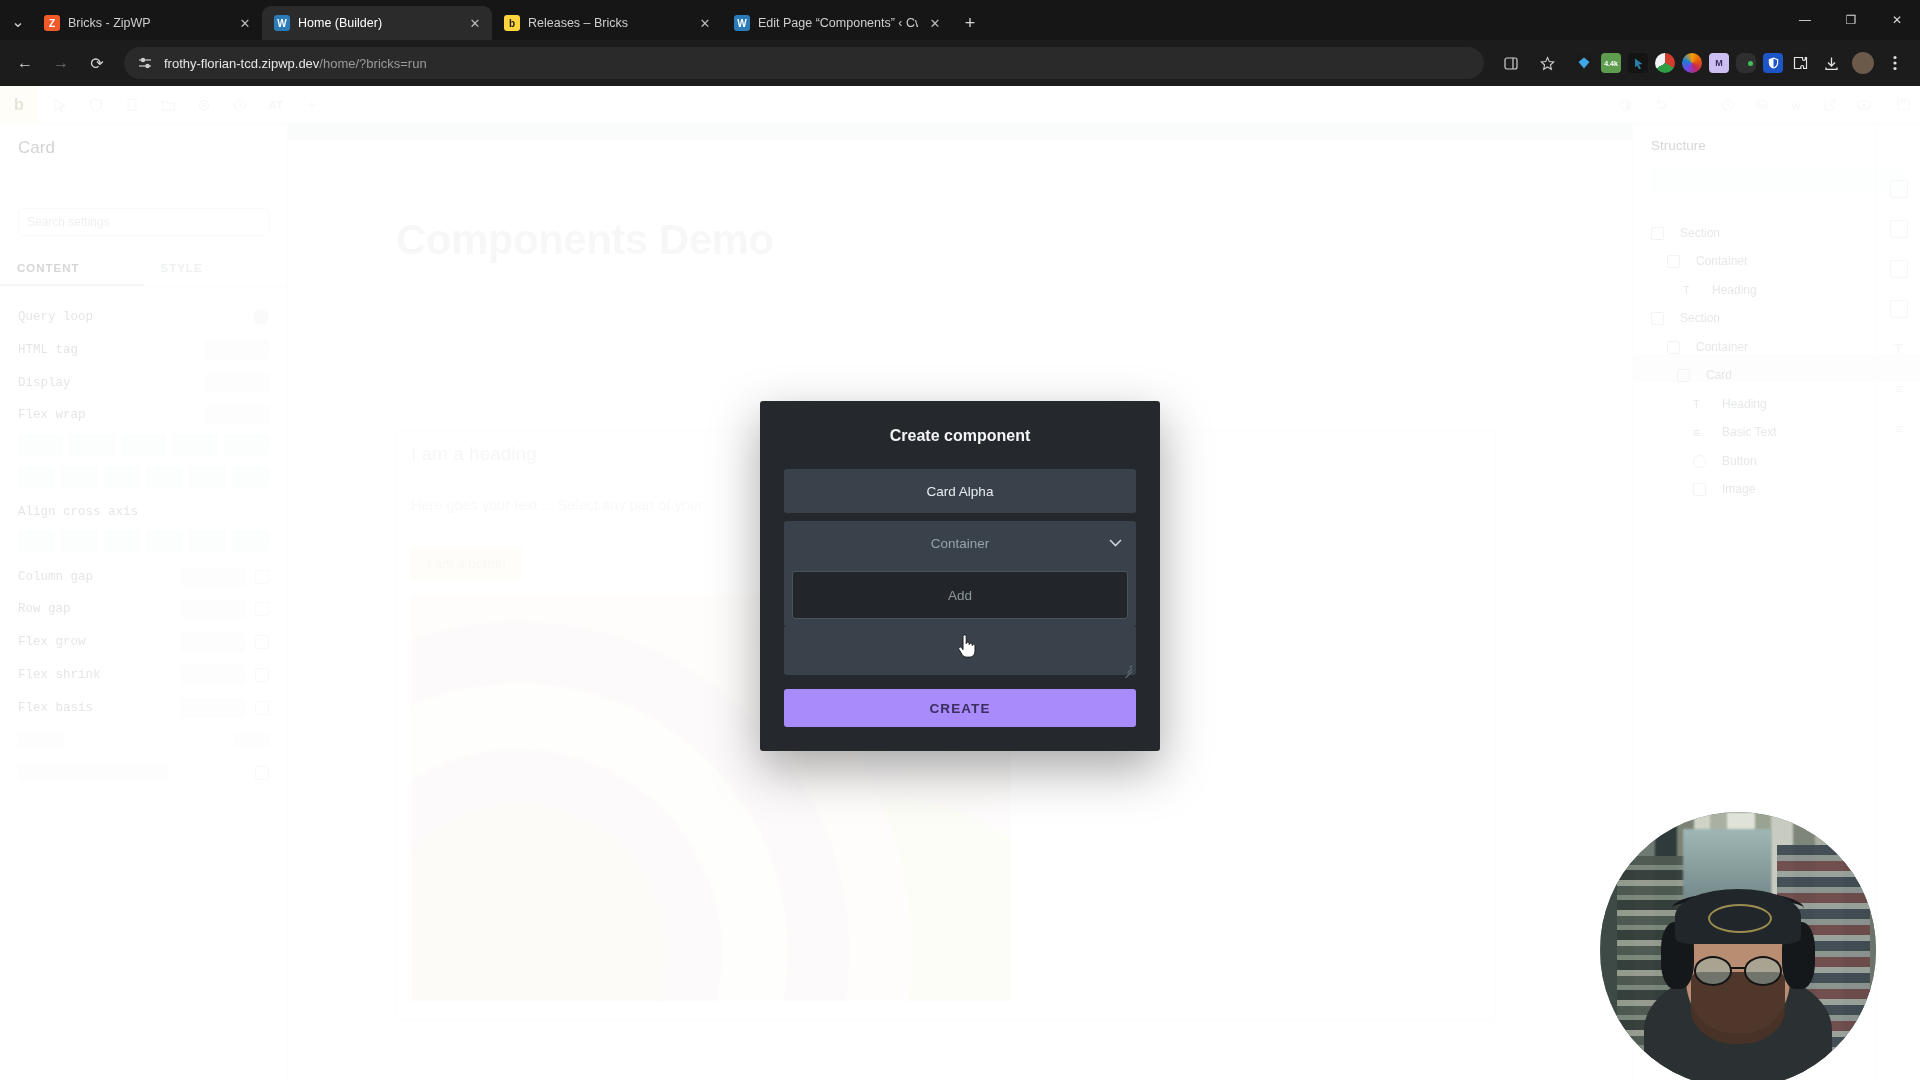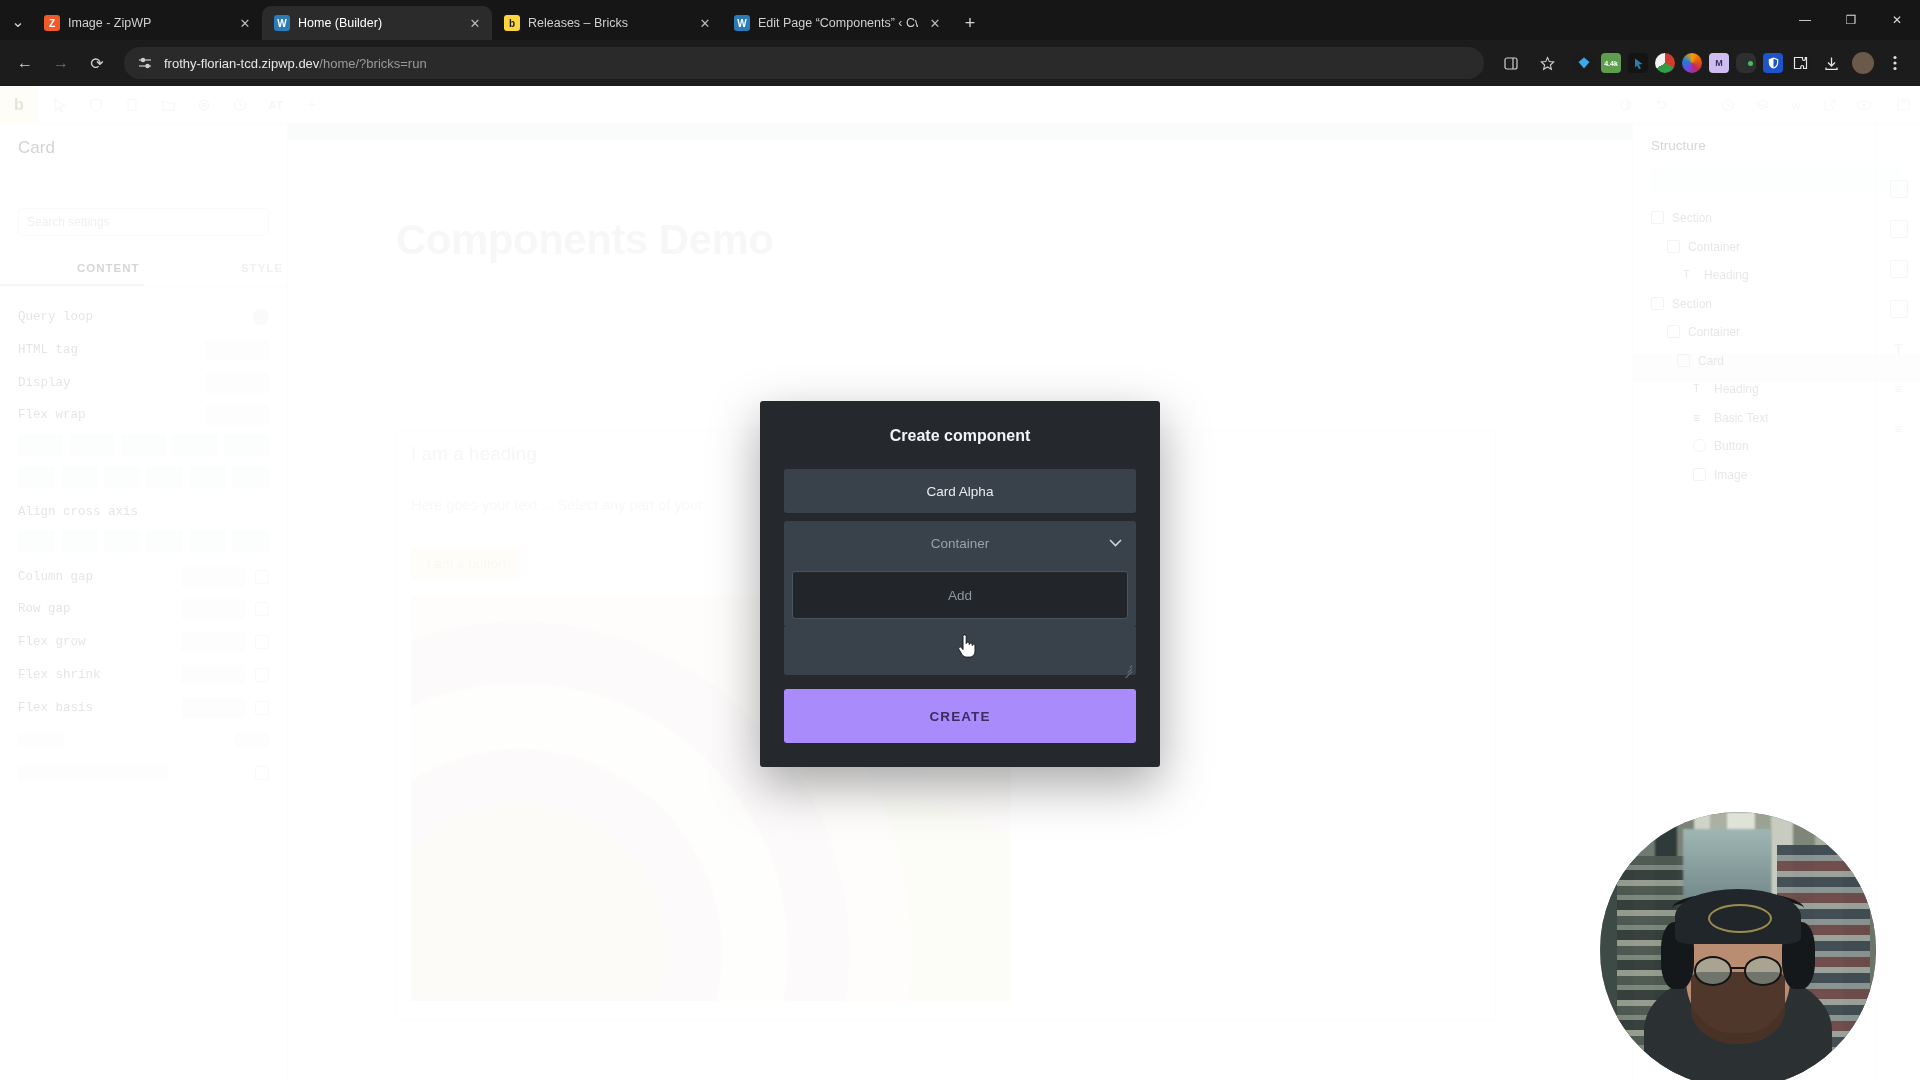--- a/index.html
+++ b/index.html
@@ -81,21 +81,21 @@
 
   
   .pl-head { padding: 14px 18px 6px; }
   .pl-title { font-size:17px; color:#2c3338; font-weight:400; }
   .pl-sub { height:34px; }
   .pl-search {
     margin: 10px 18px 0; height:28px; border:1px solid #e6e9eb; border-radius:3px;
     display:flex; align-items:center; padding:0 8px; color:#b3b9bd; font-size:12px;
   }
   .pl-tabs { display:flex; margin-top:16px; border-bottom:1px solid #eef1f3; }
-  .pl-tab { flex:1 1 0; text-align:right; font-size:11.5px; letter-spacing:1px; padding:10px 4px;
+  .pl-tab { flex:1 1 0; text-align:left; font-size:11.5px; letter-spacing:1px; padding:10px 17px;
             color:#b6bbbf; font-weight:bold; }
   .pl-tab.active { color:#3c4246; border-bottom:2px solid #cfd4d8; }
   .pl-row {
     display:flex; align-items:center; justify-content:space-between;
     padding: 0 18px; height:32.7px; font-size:12.5px; color:#7f868b;
   }
   .pl-row .ctl { display:flex; align-items:center; gap:10px; color:#c3c8cc; font-size:11px; }
   .pl-val { width:64px; height:20px; background:#f4f6f7; border-radius:2px; }
   .pl-toggle { width:16px; height:16px; border-radius:50%; background:#e6e9eb; }
   .pl-seg { display:flex; gap:6px; padding: 2px 18px 8px; }
@@ -104,21 +104,21 @@
   .pl-dirbtns { display:flex; gap:10px; align-items:center; }
   .pl-dirbtn { width:22px; height:18px; border-radius:2px; display:flex;align-items:center;justify-content:center;}
   .pl-dirbtn.on { background:#7d858b; }
   .pl-dirbtn.on i { display:block; width:14px; height:1.8px; background:#fff; margin:1.5px 0;}
   .pl-dirbtn i { display:block; width:13px; height:1.8px; background:#dcdfe2; margin:1.5px 0;}
 
   
   .pr-head { padding: 14px 18px 4px; font-size:13.5px; color:#3c4246; }
   .pr-search { margin: 10px 18px 0; height:26px; background:#f6f8f9; border-radius:3px;}
   .pr-tree { padding-top: 18px; }
-  .pr-node { display:flex; align-items:flex-start; gap:8px; height:28.5px; font-size:12px; color:#8d9297; }
+  .pr-node { display:flex; align-items:flex-end; gap:16px; height:28.5px; font-size:12px; color:#8d9297; }
   .pr-node .nico { width:13px; height:13px; border:1.3px solid #c4c9cd; border-radius:2px; flex:0 0 auto;}
   .pr-node.sel { background:#f3f5f6; }
   .pr-rail { position:absolute; right:0; top:0; width:44px; height:100%; border-left:1px solid #f0f2f4;
              display:flex; flex-direction:column; align-items:center; padding-top:56px; gap:22px;}
   .pr-rail div { width:18px;height:18px;border:1.5px solid #d2d7db;border-radius:2px; }
 
   
   .frame { position:absolute; left:0px; top:16px; right:0px; bottom:0; background:#fff; }
   .frame-inner { position:absolute; left:0; top:0; width:100%; height:100%; }
   .demo-title { position:absolute; left:108px; top:76px; font-size:42px; color:#d9dcde; font-weight:bold;
@@ -169,21 +169,21 @@
     position:relative;
   }
   .dd-panel { background:#39424a; border-radius:0 0 3px 3px; padding: 6px 0 8px; margin-bottom:14px; }
   .ta {
     height:48px; background:#39424a; border-radius:0 0 3px 3px; margin-bottom:0; position:relative;
   }
   .ta .grip { position:absolute; right:4px; bottom:3px; width:10px; height:10px; }
   .ta .grip i { position:absolute; right:0; height:1px; background:#6d777f; transform:rotate(-45deg);
                 transform-origin:right; }
   .btn-create {
-    margin-top:14px; height:54px; background:#a98bfb; border-radius:3px;
+    margin-top:14px; height:38px; background:#a98bfb; border-radius:3px;
     display:flex; align-items:center; justify-content:center;
     font-size:13.5px; font-weight:bold; letter-spacing:1.1px; color:#3a2d5f;
   }
 
   
   .cursor { position:absolute; left:957px; top:548px; z-index:60; }
 
   
   .webcam {
     position:absolute; left:1600px; top:726px; width:276px; height:276px; border-radius:50%;
@@ -227,21 +227,21 @@
 </head>
 <body>
 
 <div class="browser">
 
   <div class="tabstrip">
     <div class="tablist-btn">⌄</div>
 
     <div class="tab">
       <span class="favicon fav-zip">Z</span>
-      <span class="tab-title">Image - ZipWP</span>
+      <span class="tab-title">Bricks - ZipWP</span>
       <span class="tab-close">✕</span>
     </div>
 
     <div class="tab active">
       <span class="favicon fav-wp">W</span>
       <span class="tab-title">Home (Builder)</span>
       <span class="tab-close">✕</span>
     </div>
 
     <div class="tab">

